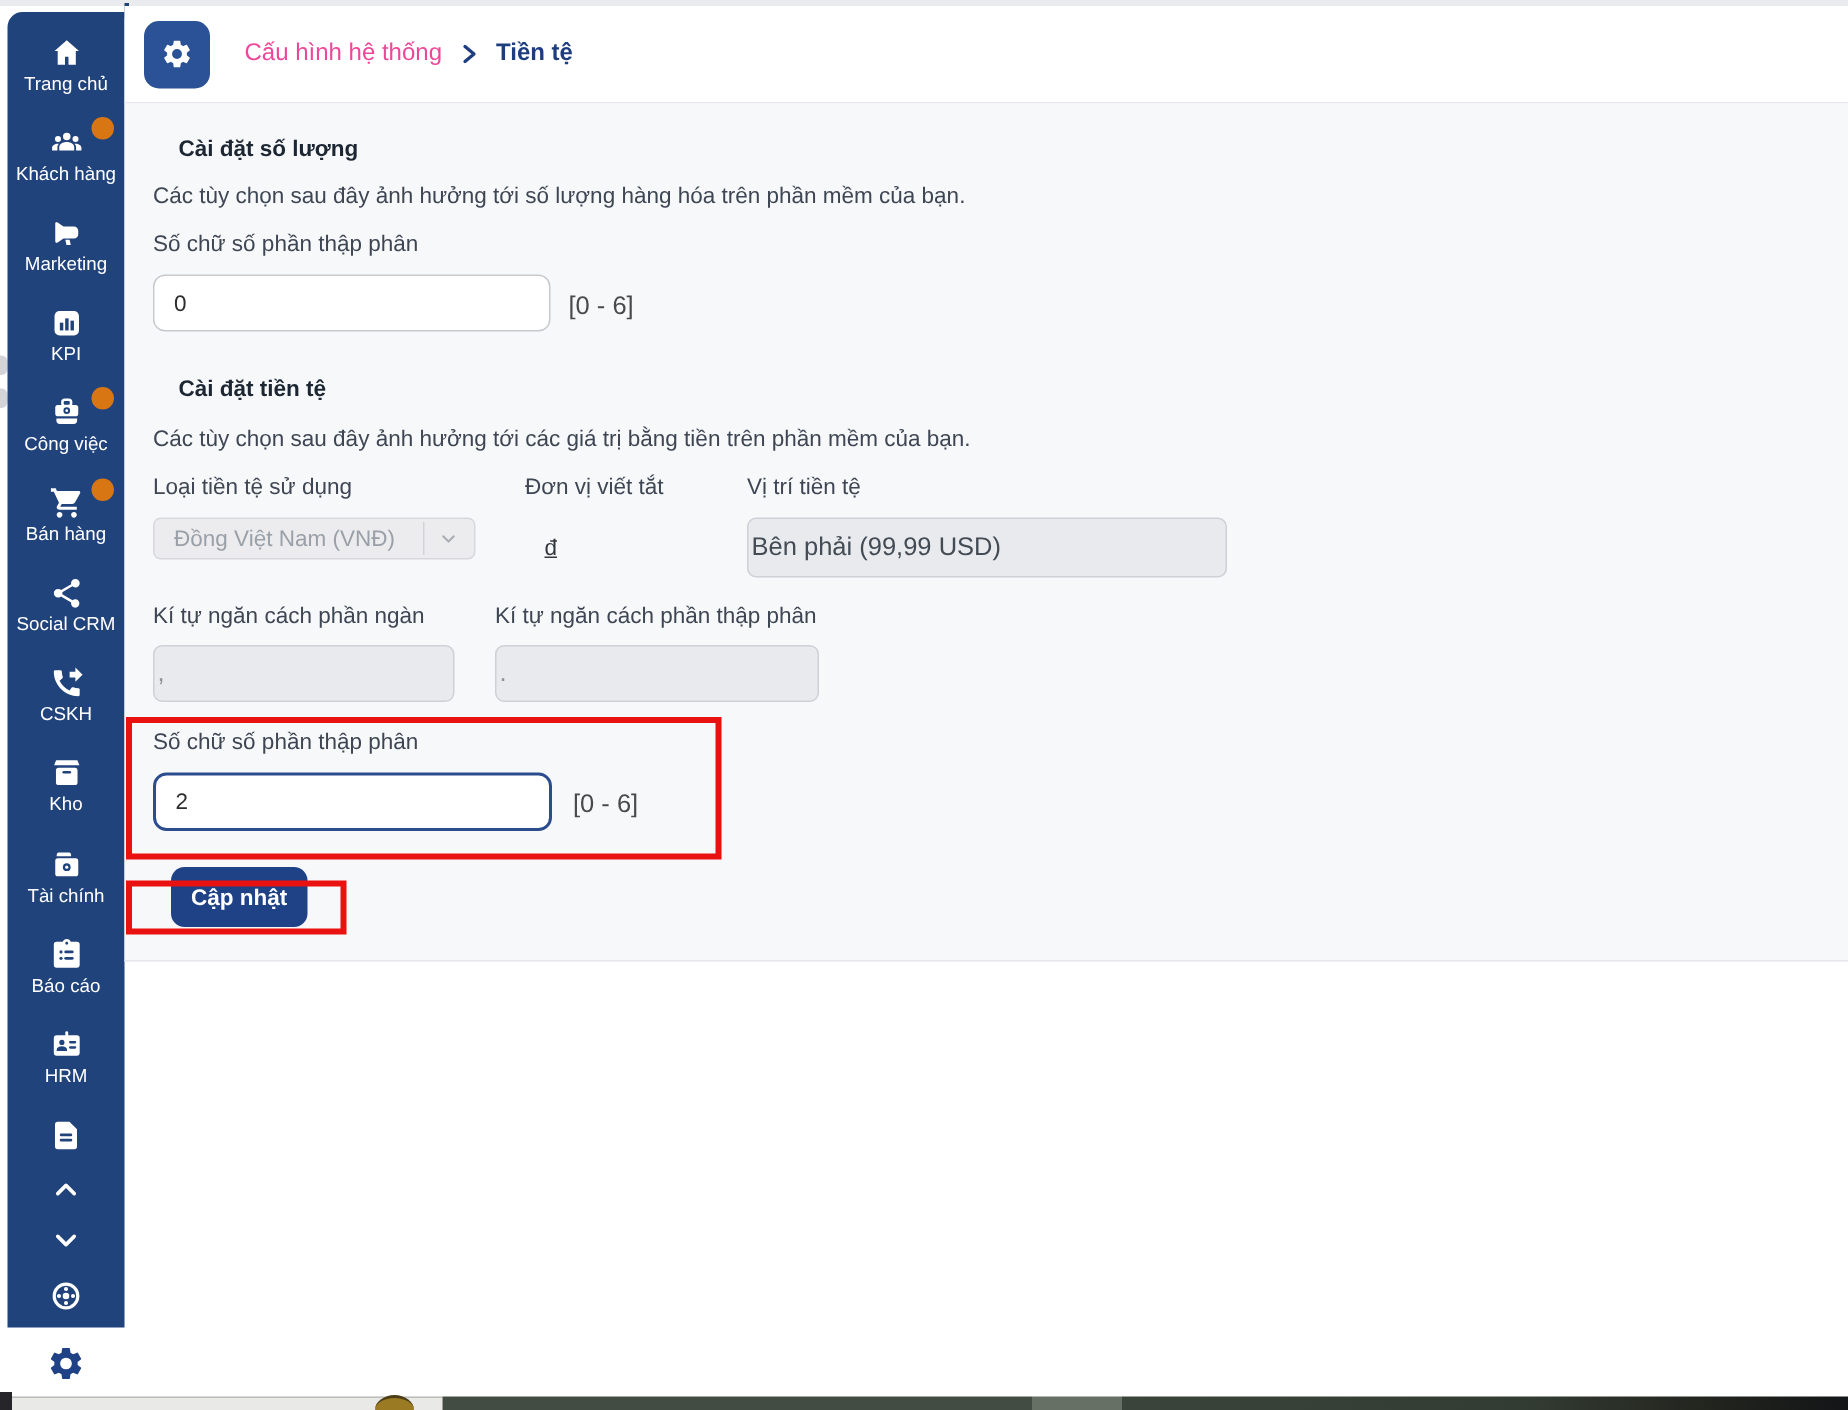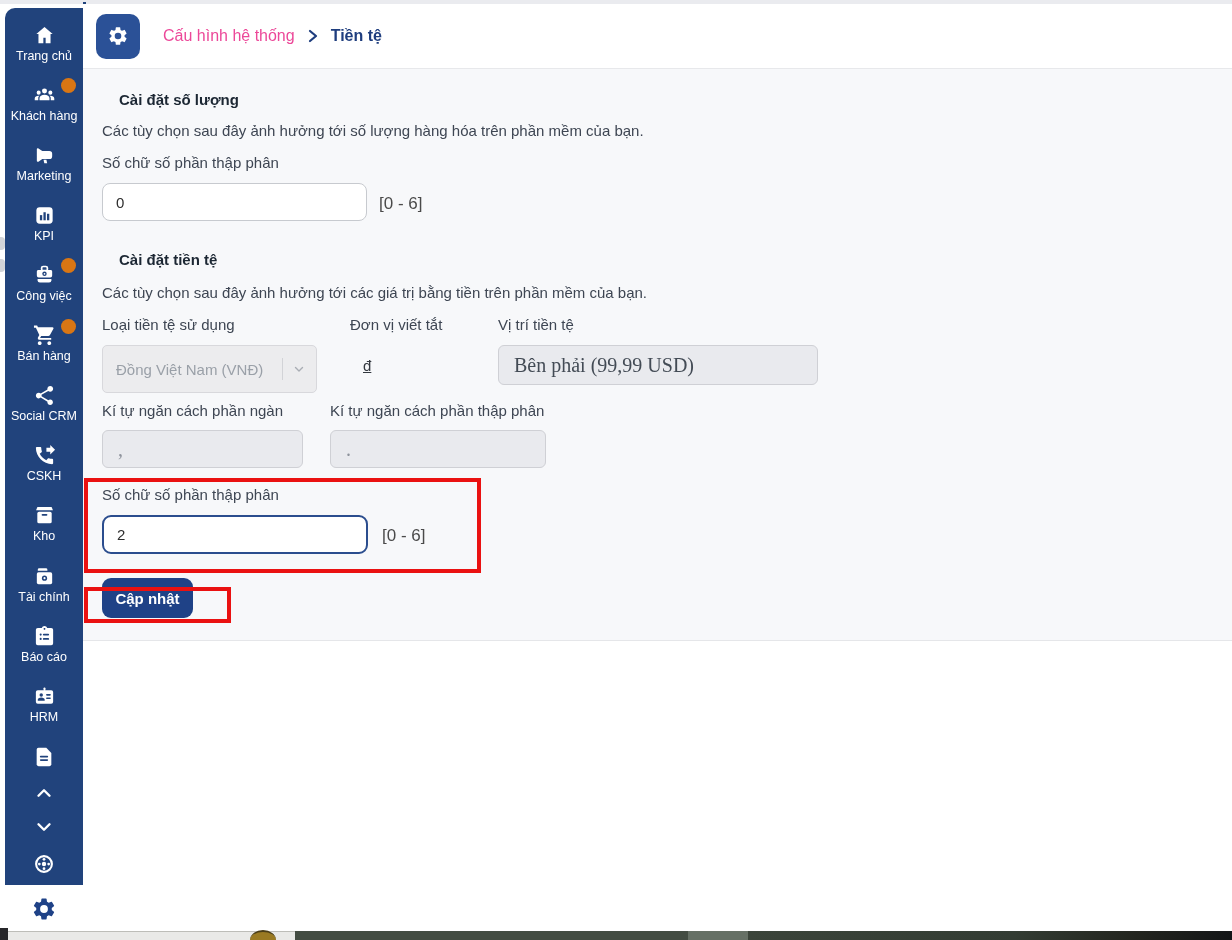--- a/index.html
+++ b/index.html
@@ -41,23 +41,23 @@
     border-bottom:1px solid #e5e6e9; }
   #content .abs { position:absolute; }
   .sec-title { font-size:15px; font-weight:700; color:#1c2733;margin-left:17px; }
   .sec-desc  { font-size:15px; color:#3e4653; }
   .fld-label { font-size:15px; color:#3e4653; }
   .txt-input { height:38px; border:1px solid #c7cacf; border-radius:8px; background:#fff;
     font-size:15px; color:#2e2e2e; padding:0 13px; outline:none;
     font-family:"Liberation Sans","DejaVu Sans",sans-serif; }
   .txt-input.focused { border:2px solid #2b4d8e; border-radius:9px; height:39px; }
   .dis-input { height:38px; border:1px solid #cfd0d5; border-radius:6px; background:#e9eaee;
-    font-size:20px; padding:0 15px; font-family:Liberation Serif, serif; }
+    font-size:17px; padding:0 2px; font-family:Liberation Sans, sans-serif; }
   .hint { font-size:17px; color:#4a4a4a; }
-  #currency-select { width:215px; height:48px; background:#ececee; border:1px solid #d8d8dc;
+  #currency-select { width:215px; height:28px; background:#ececee; border:1px solid #d8d8dc;
     border-radius:5px; display:flex; align-items:center; padding:0 10px 0 13px; }
   #currency-select .sel-text { flex:1; font-size:15px; color:#9aa0a8; white-space:nowrap; }
   #currency-select .sel-div { width:1px; height:22px; background:#d2d3d7; margin:0 9px 0 4px; }
   #currency-symbol { font-size:15px; color:#33383f; text-decoration:underline; }
   #update-btn { background:#1f4287; color:#fff; border:none; border-radius:9px;
     width:91px; height:40px; font-size:15px; font-weight:700; cursor:pointer;
     font-family:"Liberation Sans","DejaVu Sans",sans-serif; }
 
   
   .anno { border:4px solid #ea1111; pointer-events:none; }
@@ -300,21 +300,21 @@
 
   <label class="abs fld-label" style="left:19px;top:333px;">Kí tự ngăn cách phần ngàn</label>
   <label class="abs fld-label" style="left:247px;top:333px;">Kí tự ngăn cách phần thập phân</label>
   <input class="abs dis-input" style="left: 19px; top: 361px; width: 201px; color: rgb(141, 146, 155);" disabled="" value=",">
   <input class="abs dis-input" style="left: 247px; top: 361px; width: 216px; color: rgb(141, 146, 155);" disabled="" value=".">
 
   <label class="abs fld-label" style="left:19px;top:417px;">Số chữ số phần thập phân</label>
   <input class="abs txt-input focused" style="left: 19px; top: 446px; width: 266px;" value="2">
   <span class="abs hint" style="left:299px;top:457px;">[0 - 6]</span>
 
-  <button class="abs" id="update-btn" style="left:19px;top:509px;">Cập nhật</button>
+  <button class="abs" id="update-btn" style="left:31px;top:509px;">Cập nhật</button>
 </main>
 
 <div class="abs anno" id="anno-box-field"></div>
 <div class="abs anno" id="anno-box-btn"></div>
 
 <div class="abs" id="bs-corner"></div>
 <div class="abs bstrip" id="bs-light"></div>
 <div class="abs" id="bs-dome"></div>
 <div class="abs bstrip" id="bs-olive1"></div>
 <div class="abs bstrip" id="bs-olive2"></div>

